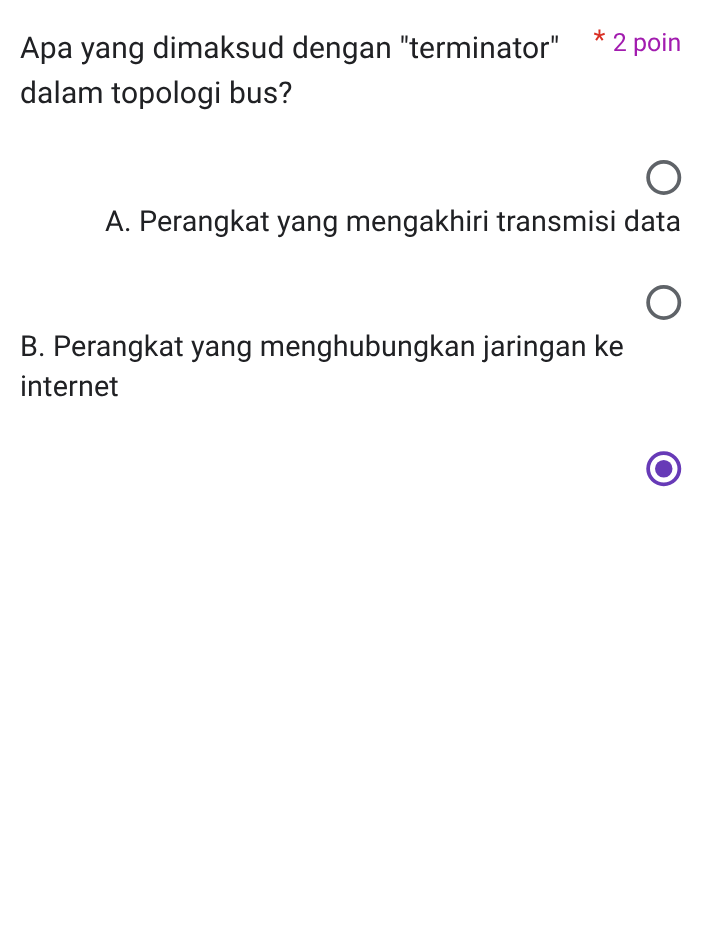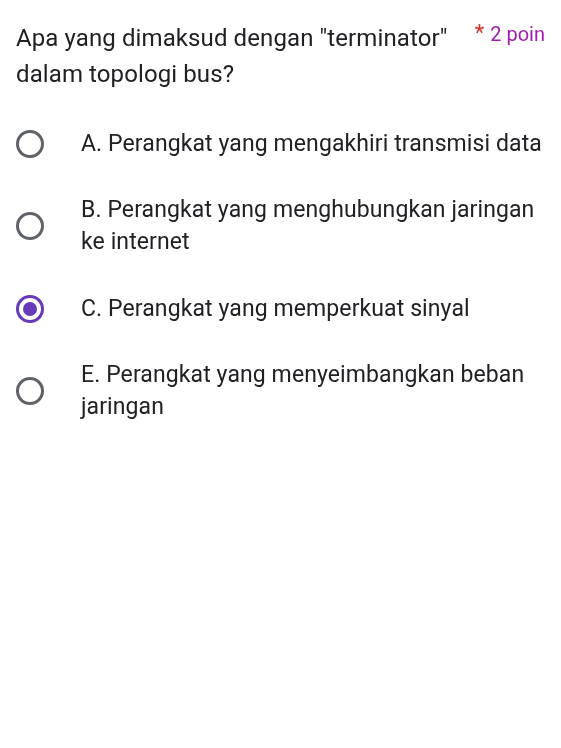--- a/index.html
+++ b/index.html
@@ -45,23 +45,24 @@
     font-size: 20px;
     white-space: nowrap;
   }
   .options {
     display: flex;
     flex-direction: column;
     gap: 34px;
   }
   .option {
     display: flex;
-    align-items: center;
-    gap: 37px;
+    align-items: flex-end;
+    gap: 6px;
     cursor: pointer;
+    flex-direction: column;
   }
   .radio {
     width: 28px;
     height: 28px;
     border-radius: 50%;
     border: 3px solid #5f6368;
     flex-shrink: 0;
     position: relative;
   }
   .radio.selected {
@@ -100,19 +101,14 @@
   <div class="option">
     <div class="radio"></div>
     <div class="option-label">A. Perangkat yang mengakhiri transmisi data</div>
   </div>
   <div class="option">
     <div class="radio"></div>
     <div class="option-label">B. Perangkat yang menghubungkan jaringan ke internet</div>
   </div>
   <div class="option">
     <div class="radio selected"></div>
-    <div class="option-label">C. Perangkat yang memperkuat sinyal</div>
-  </div>
-  <div class="option">
-    <div class="radio"></div>
-    <div class="option-label">E. Perangkat yang menyeimbangkan beban jaringan</div>
   </div>
 </div>
 
 </body></html>

